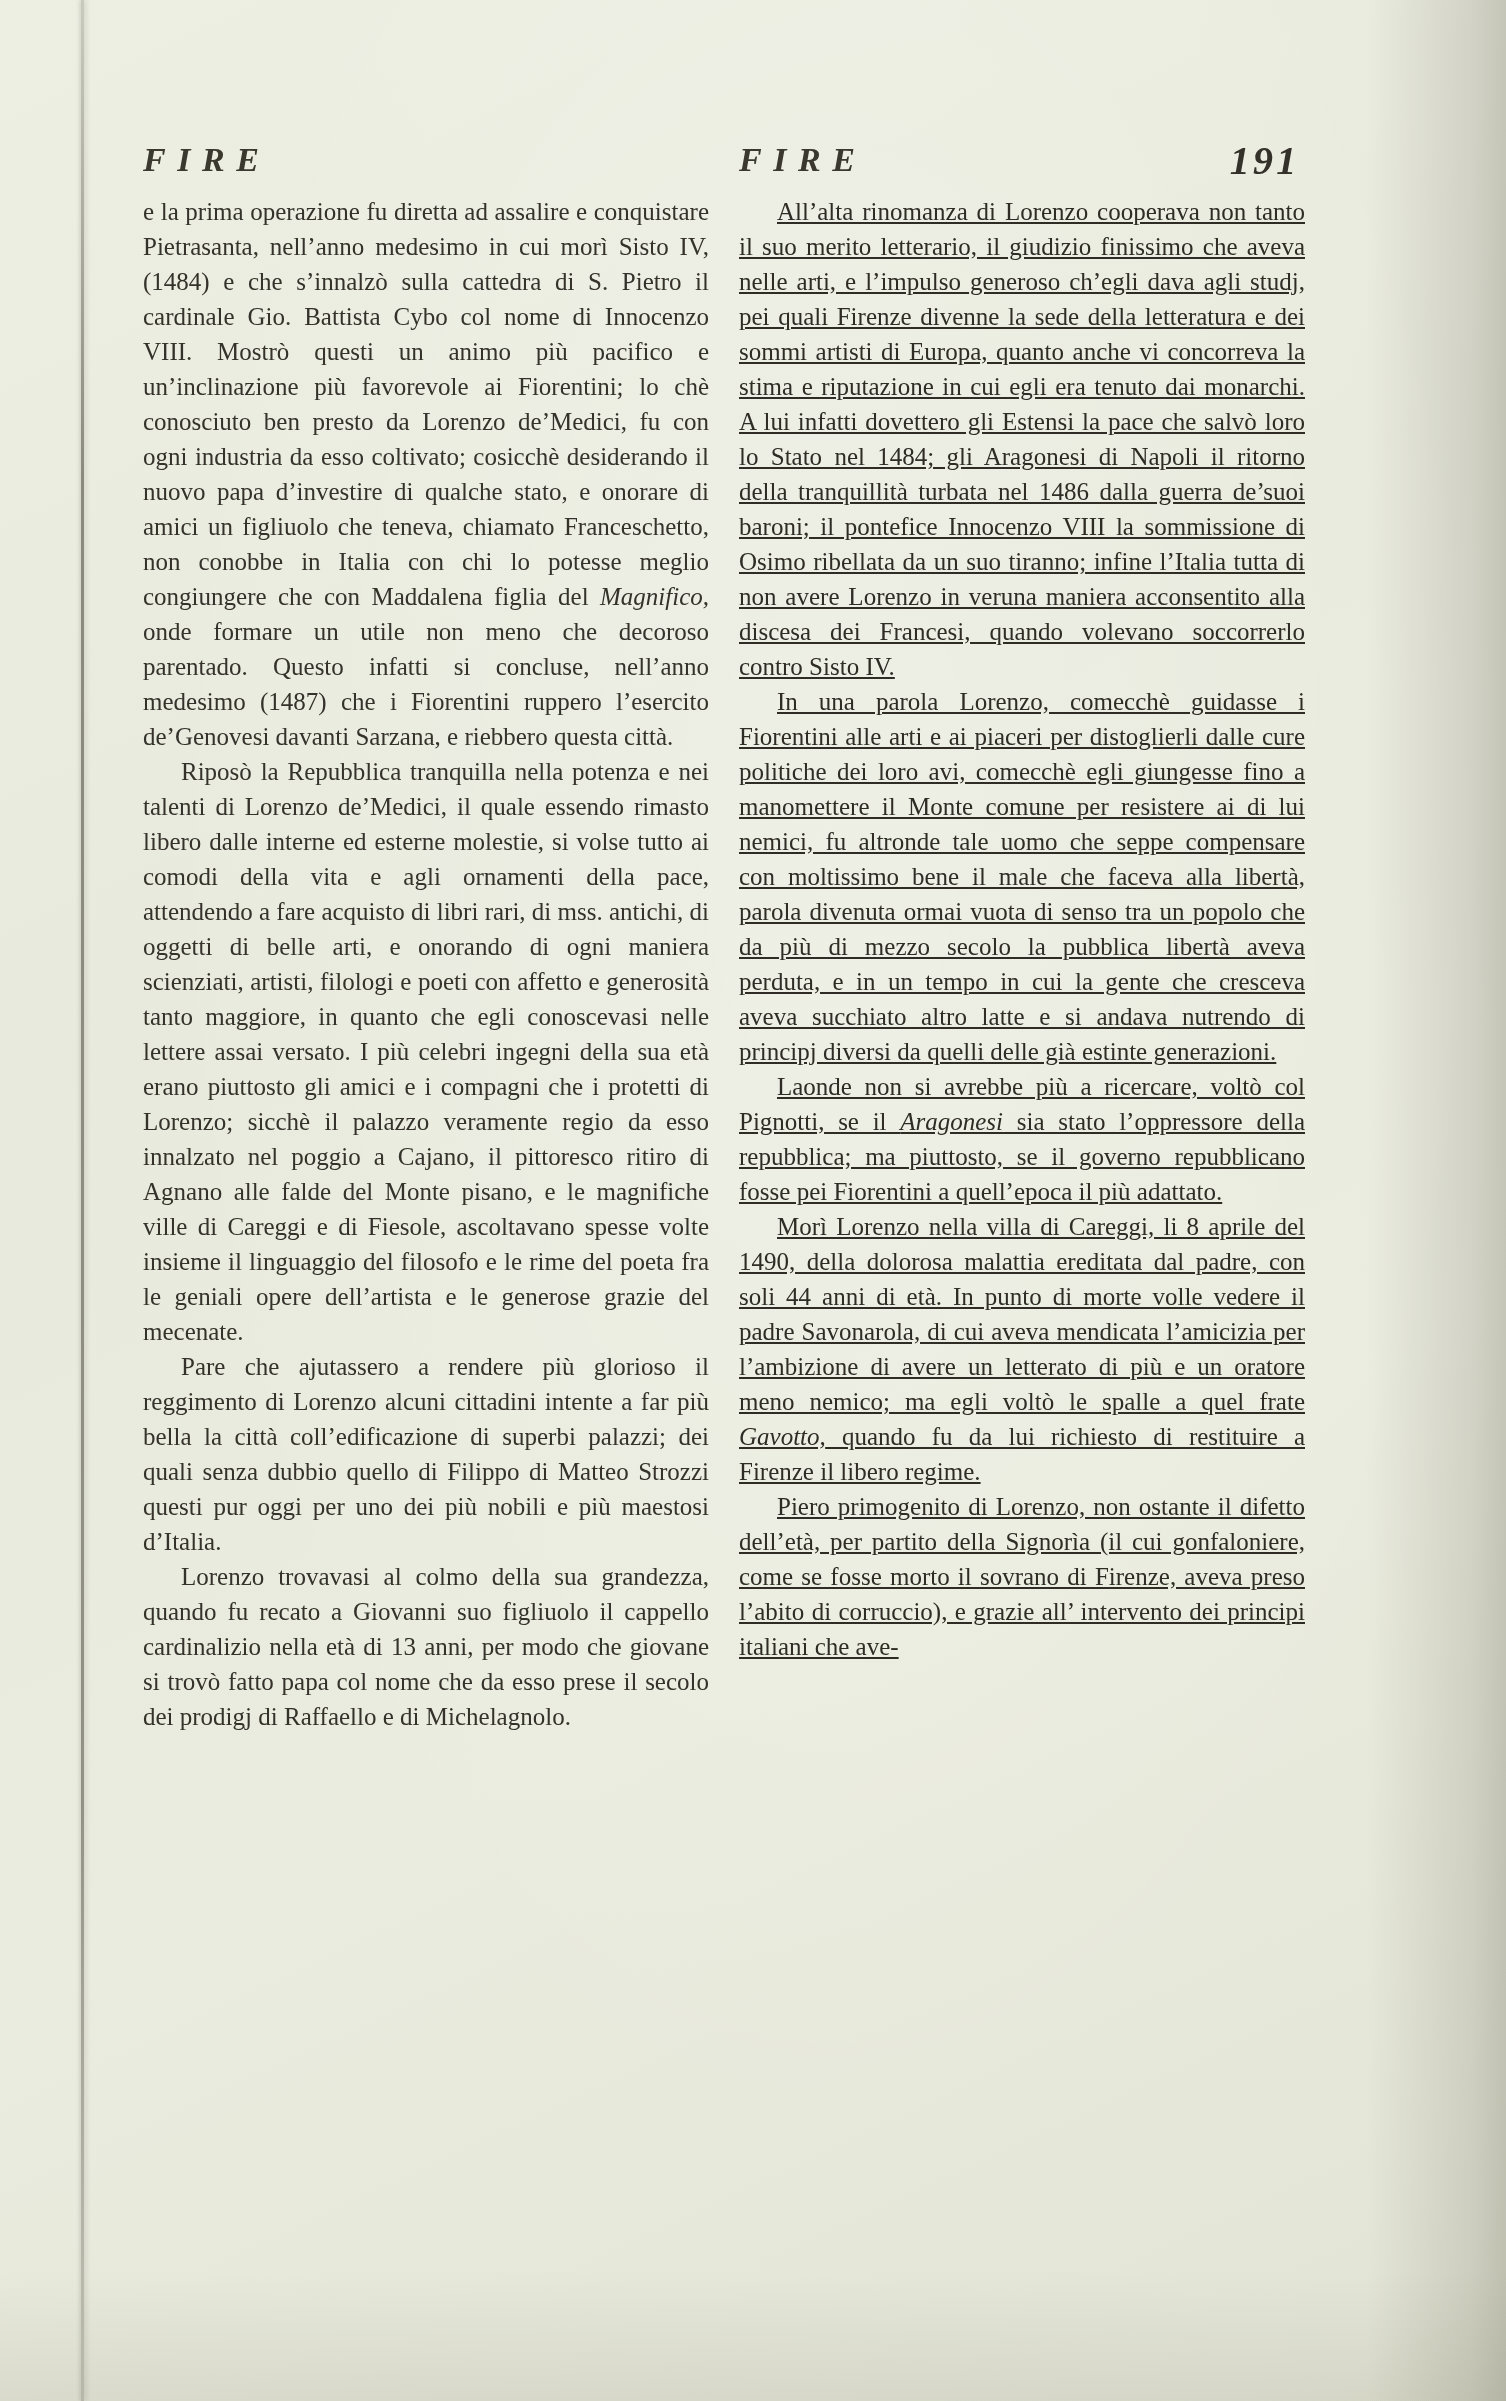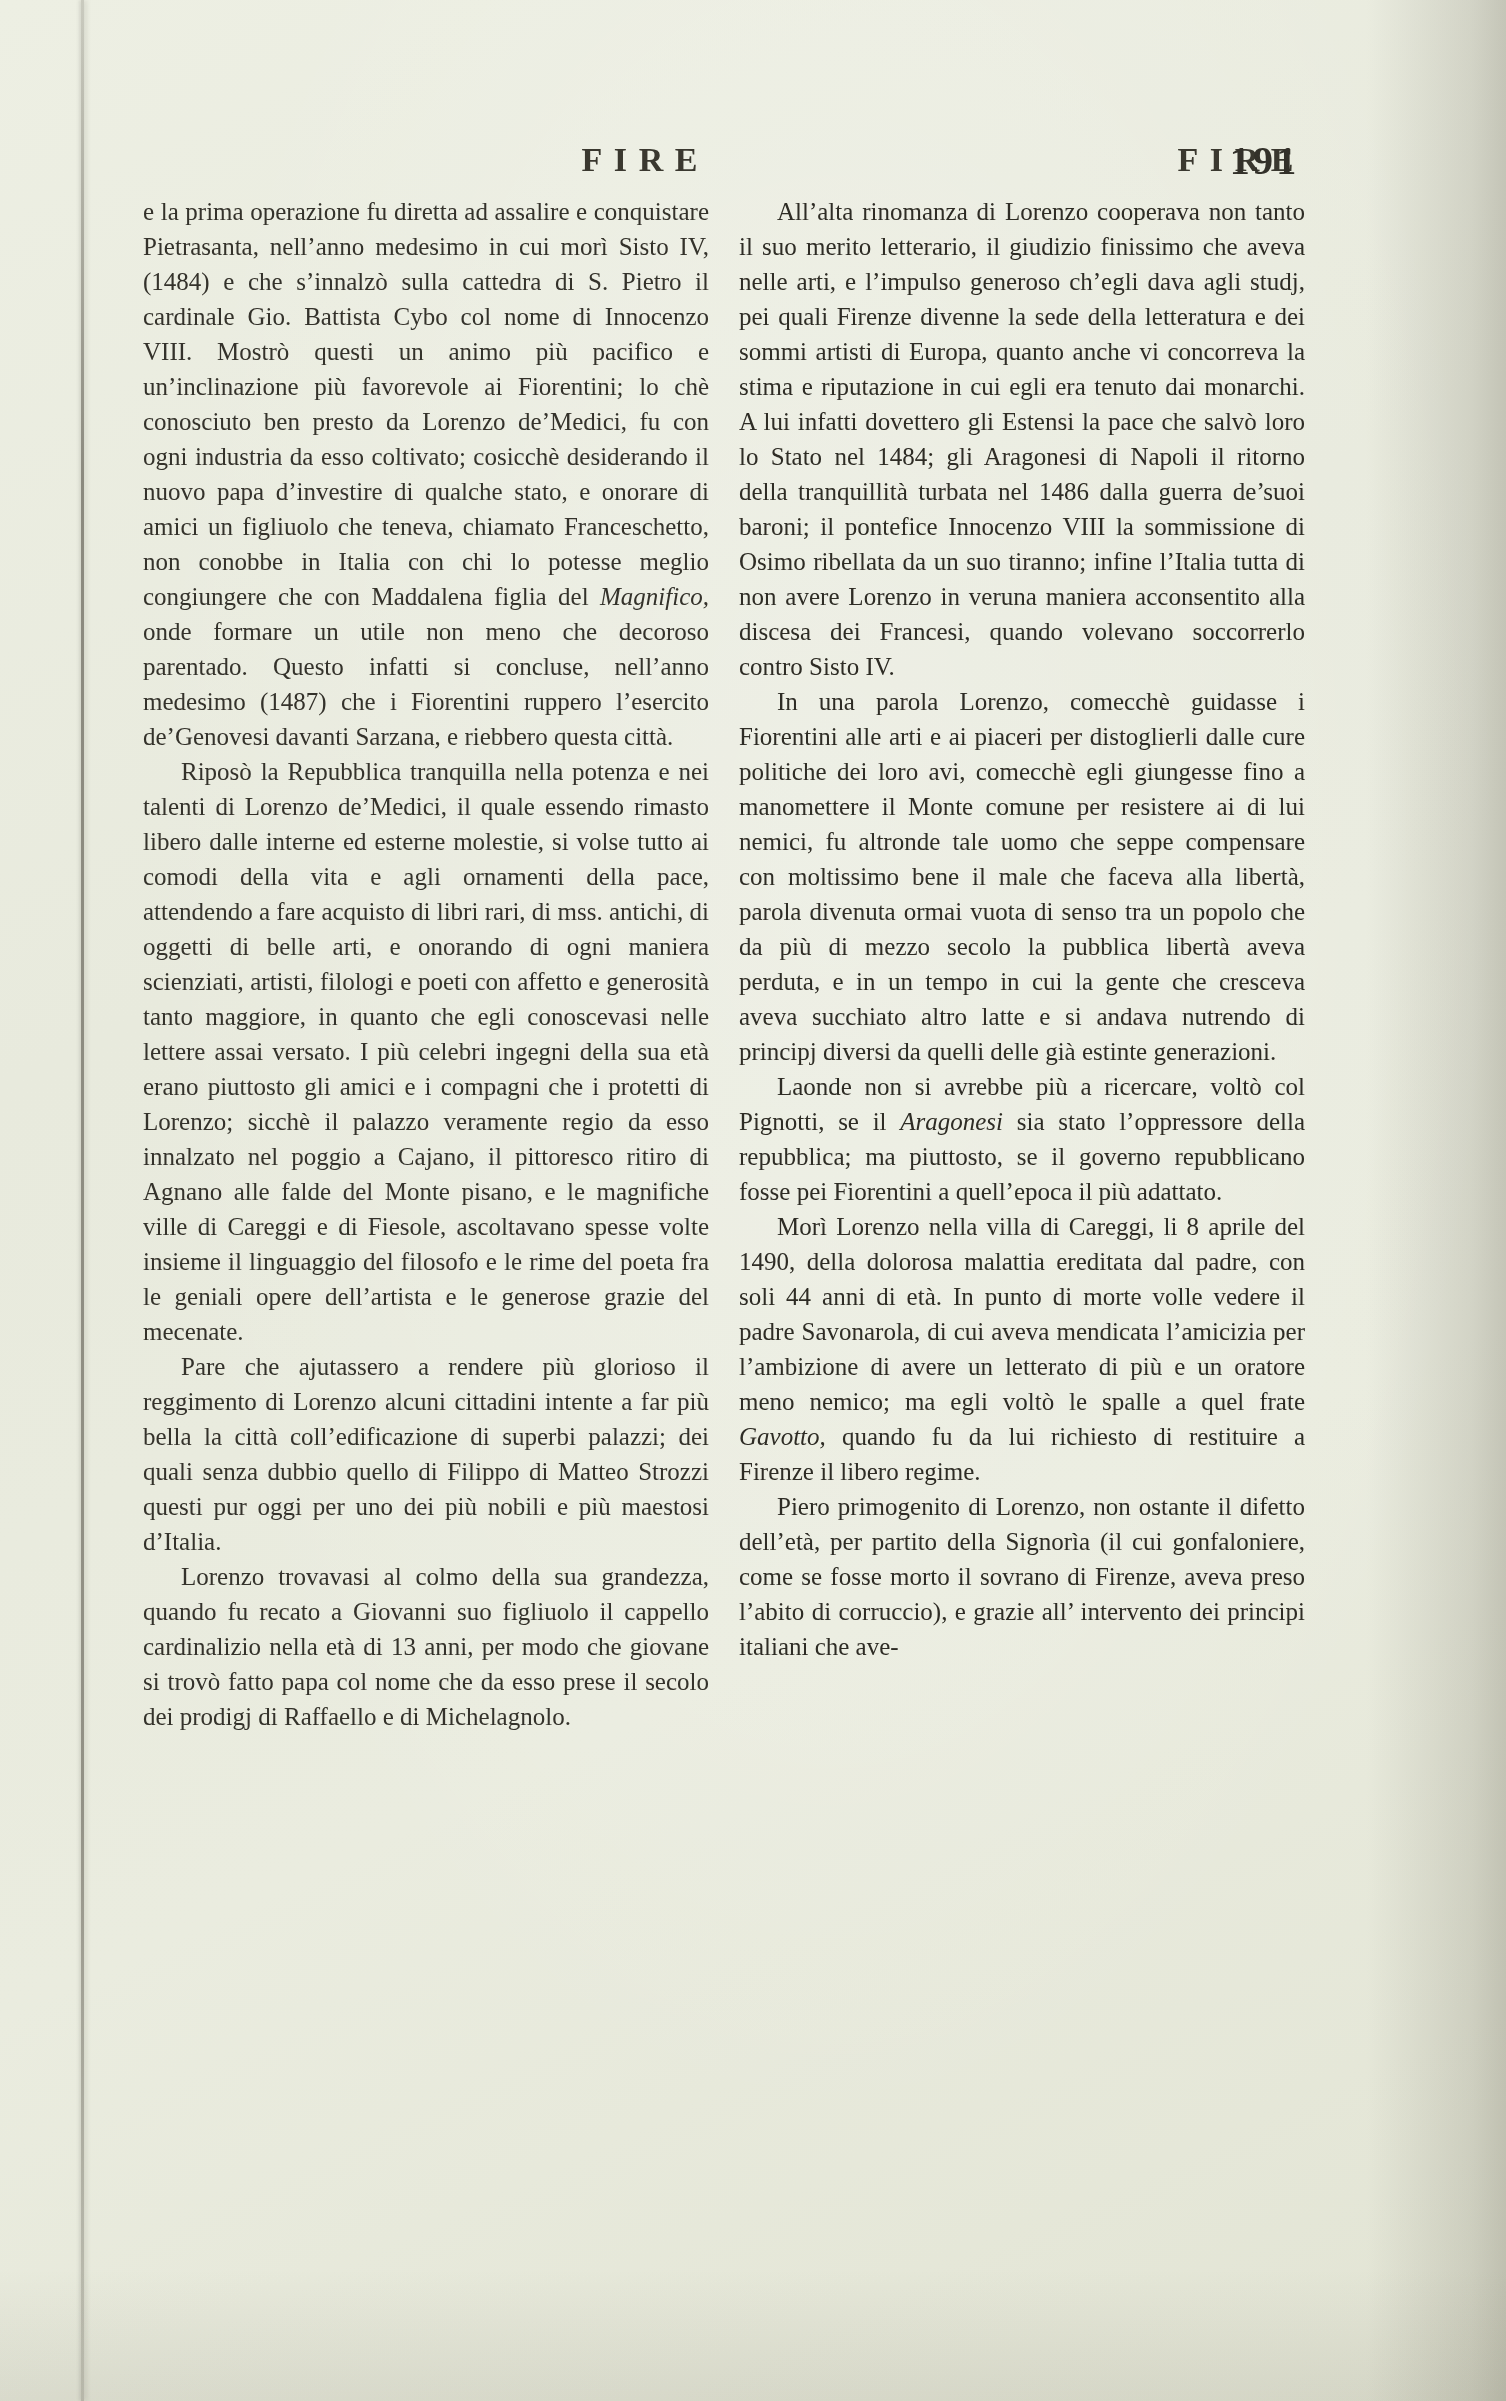--- a/index.html
+++ b/index.html
@@ -59,21 +59,22 @@
     width: 1162px;
   }
   .header-row {
     display: flex;
     gap: 30px;
     margin-bottom: 15px;
   }
   .header-cell {
     position: relative;
     width: 566px;
-    text-align: right;
+    text-align: left;
+    font-style: italic;
   }
   .running-title {
     font-size: 34px;
     letter-spacing: 0.34em;
     font-weight: 600;
     color: #3a382f;
   }
   .page-number {
     position: absolute;
     right: 5.6px;
@@ -90,20 +91,21 @@
   .col {
     width: 566px;
     font-size: 25px;
     line-height: 35px;
     text-align: justify;
     text-justify: inter-word;
   }
   .col.right {
     
     color: #2e2c25;
+    text-decoration: underline;
   }
   .para {
     margin: 0;
     text-indent: 0;
   }
   .para.indent {
     text-indent: 38px;
   }
   .para i {
     font-style: italic;

